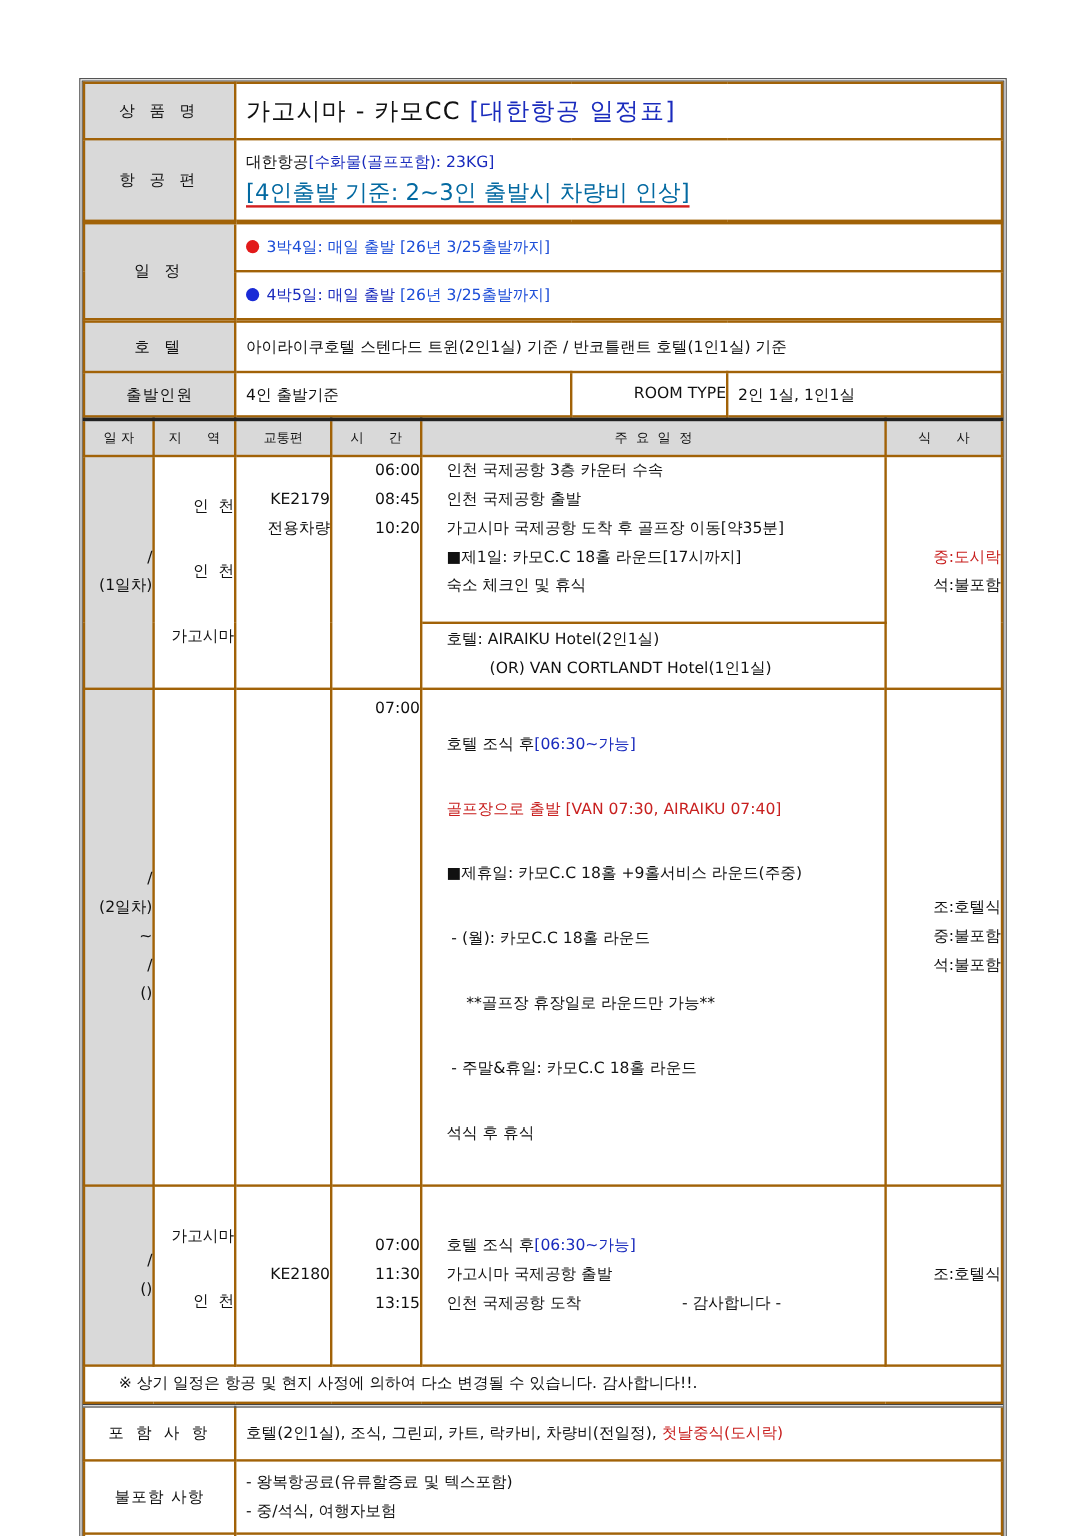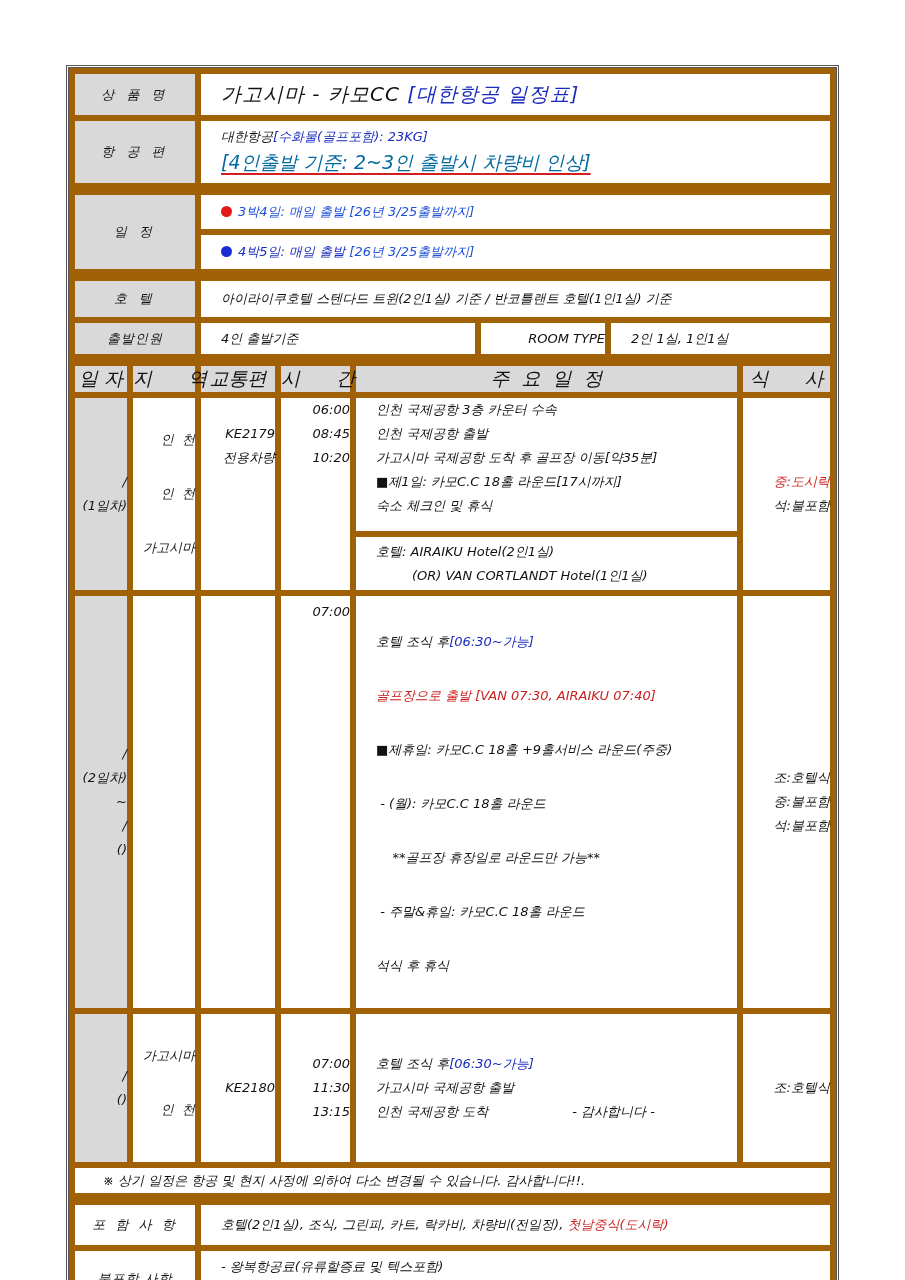--- a/index.html
+++ b/index.html
@@ -1,30 +1,30 @@
 <!DOCTYPE html>
 <html><head>
 <meta charset="utf-8">
 <style>
   * { box-sizing: border-box; margin: 0; padding: 0; }
   html, body { width: 905px; height: 1280px; background: #ffffff; }
   body { font-family: "DejaVu Sans", "Liberation Sans", sans-serif; color: #111; position: relative; }
   .sheet { position: absolute; left: 66px; top: 65px; width: 773px; border: 3px double #555; }
   table { border-collapse: collapse; width: 100%; table-layout: fixed; }
-  td, th { border: 6px solid #a16207; font-weight: normal; vertical-align: middle; font-style: italic; }
+  td, th { border: 2px solid #a16207; font-weight: normal; vertical-align: middle; }
   .lbl { background: #d9d9d9; text-align: center; font-size: 13px; letter-spacing: 4px; }
   .lbl-white { background: #fff; text-align: center; font-size: 13px; letter-spacing: 3px; }
-  .val { padding-left: 20px; font-size: 13px; }
+  .val { padding-left: 8px; font-size: 13px; }
   .title-text { font-size: 20px; letter-spacing: 1px; }
   .blue { color: #1a2bbd; }
   .red { color: #1d4ed8; }
   .darkred { color: #c8201f; }
   .big-red { font-size: 19px; color: #0369a1; text-decoration: underline; text-decoration-color: #d21e1e; text-decoration-thickness: 2px; text-underline-offset: 4px; }
   .dot { display: inline-block; width: 11px; height: 11px; border-radius: 50%; margin-right: 6px; vertical-align: -1px; }
-  .hdr th { background: #d9d9d9; font-size: 19px; height: 30px; }
+  .hdr th { background: #d9d9d9; font-size: 11px; height: 30px; }
   .sched td { font-size: 13px; }
   .col-center { text-align: right; }
   .lines div { height: 24px; line-height: 24px; }
   .plan { padding-left: 20px; }
   .notice { font-size: 13px; padding-left: 28px; height: 31px; }
 </style>
 </head>
 <body>
 
 <div class="sheet">

